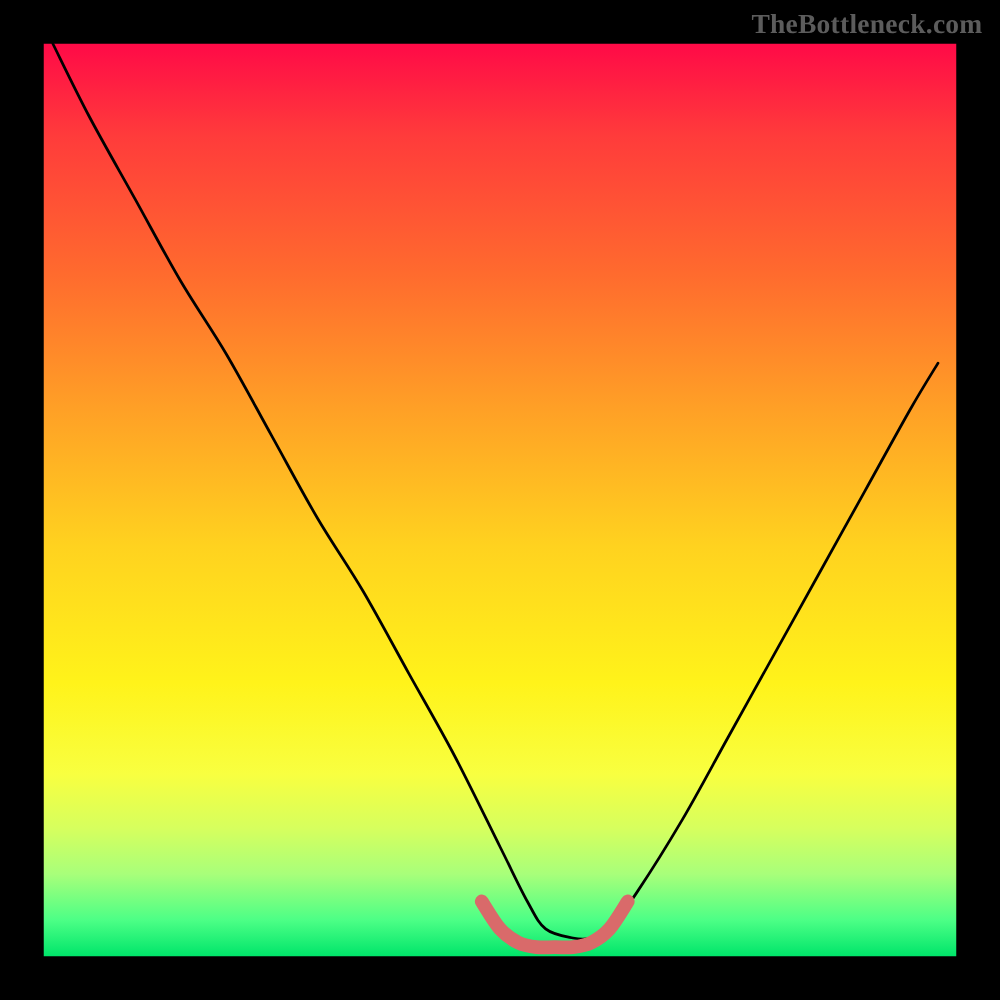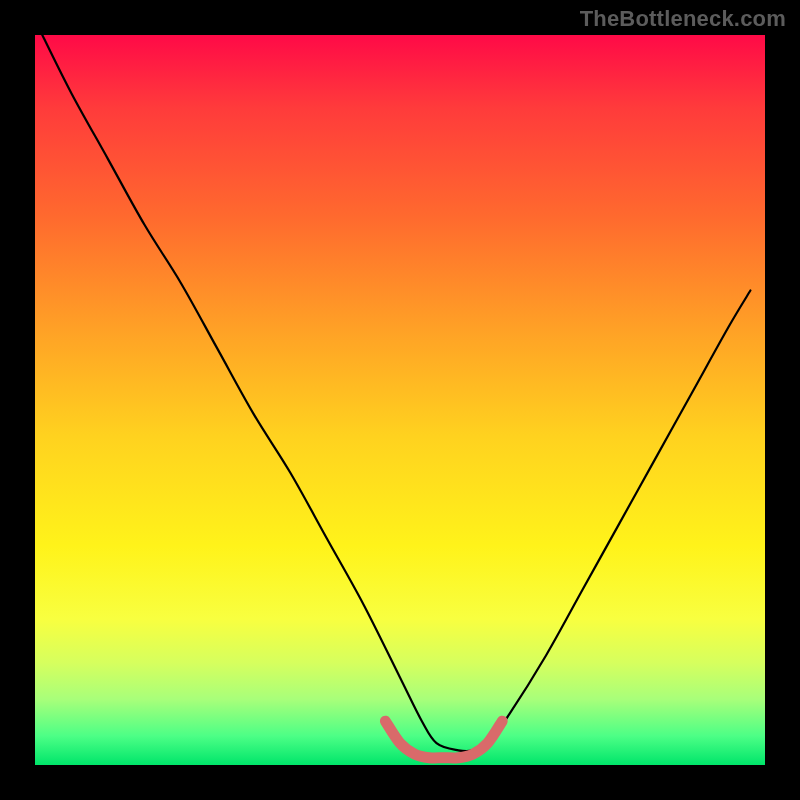--- a/index.html
+++ b/index.html
@@ -34,21 +34,21 @@
       #f8ff40 80%,
       #d6ff5e 86%,
       #a8ff7a 91%,
       #4dff86 96%,
       #00e56a 100%);
   }
   .watermark {
     position: absolute;
     top: 6px;
     right: 14px;
-    font-family: Liberation Sans, sans-serif;
+    font-family: Liberation Serif, serif;
     font-size: 22px;
     font-weight: bold;
     color: #5c5c5c;
     letter-spacing: 0.2px;
     user-select: none;
   }
   svg.curve {
     position: absolute;
     left: 0;
     top: 0;

